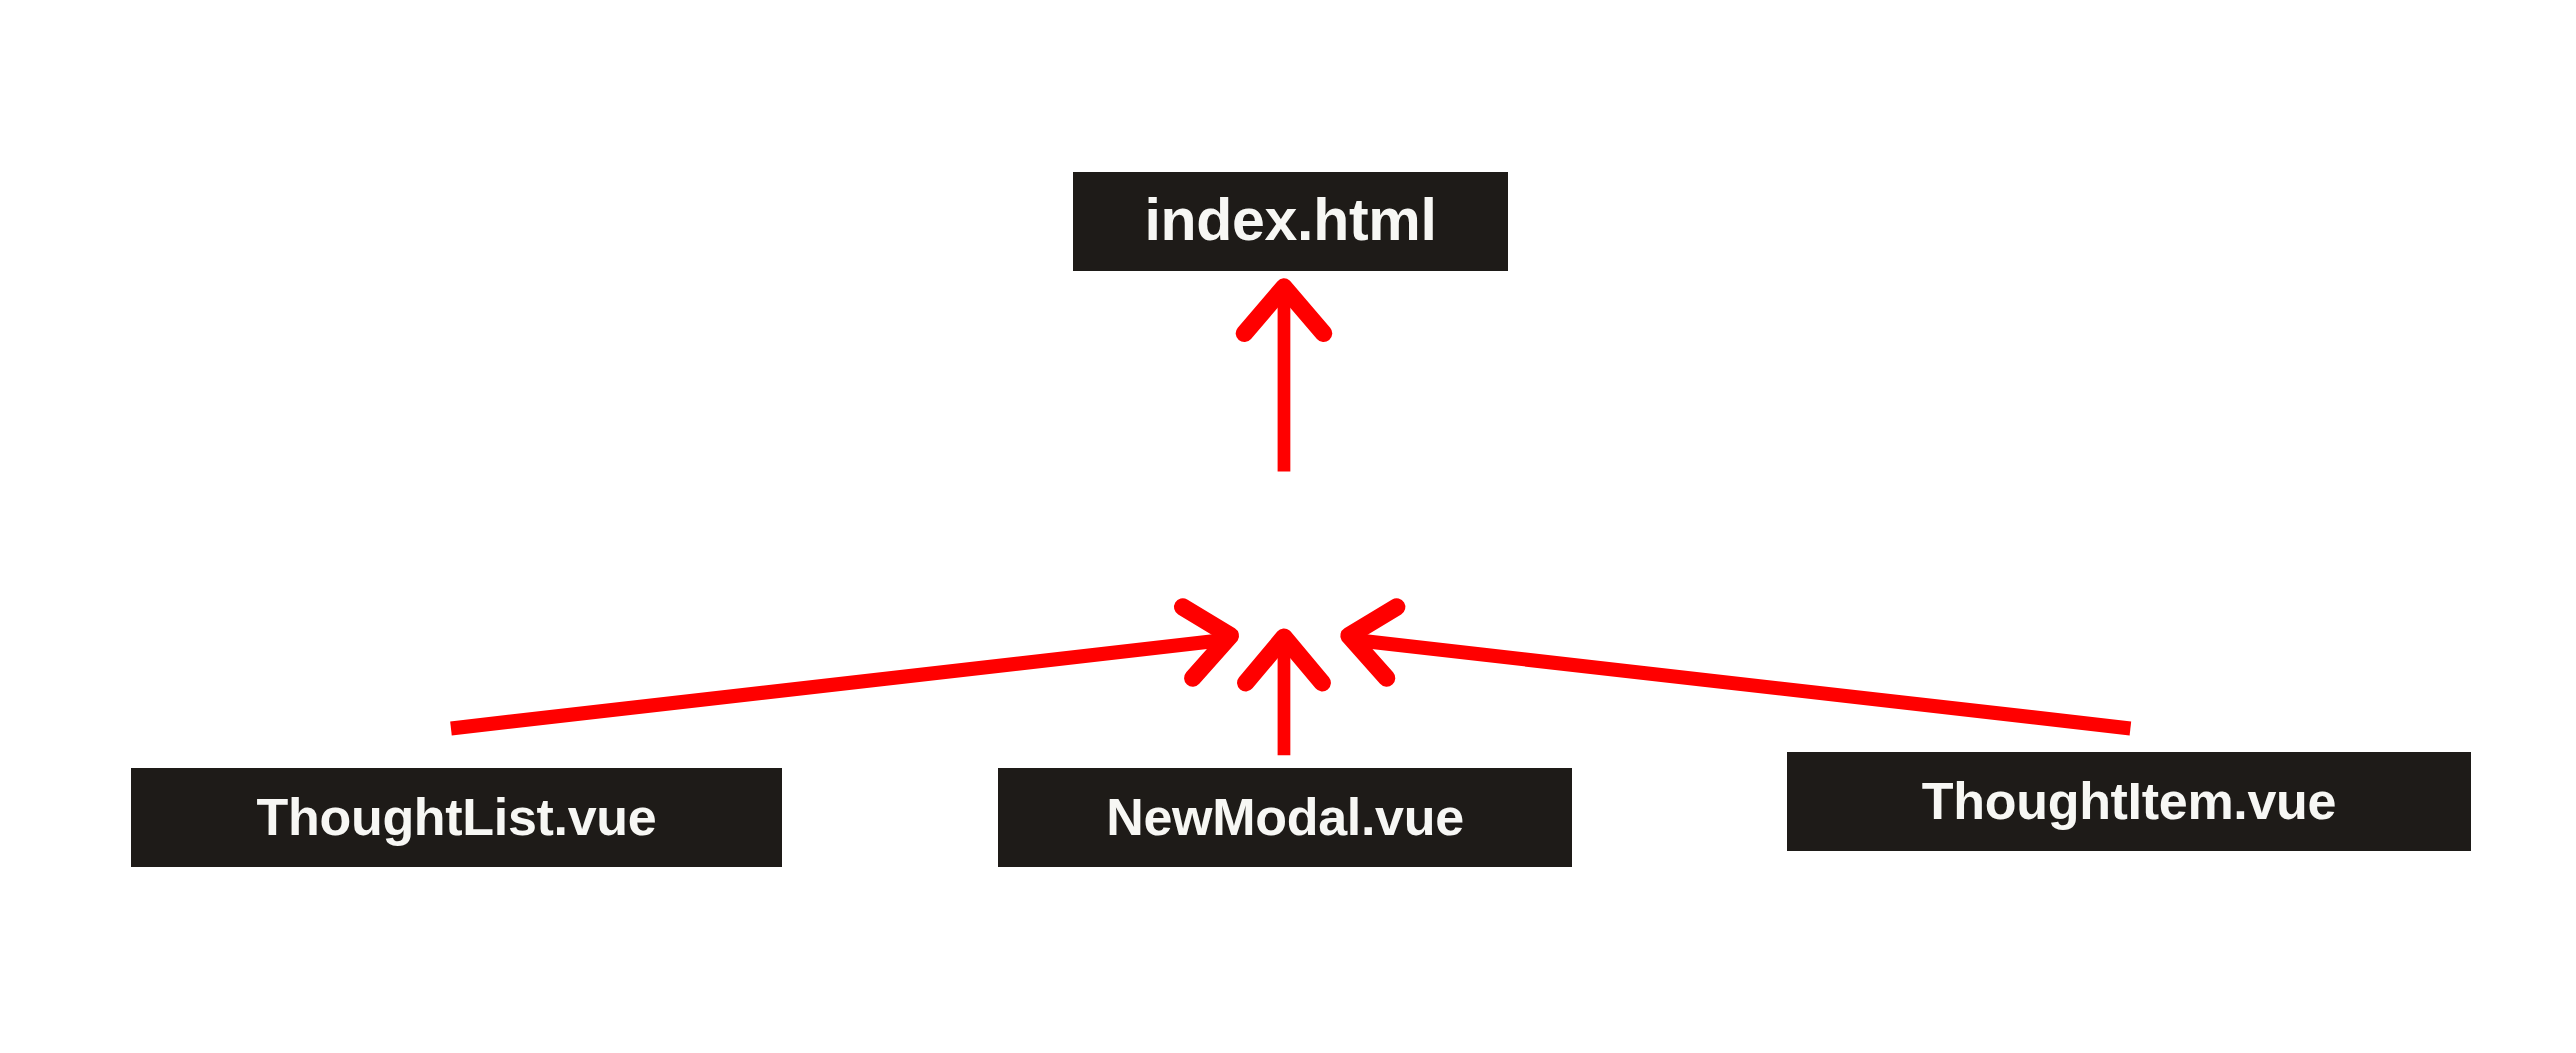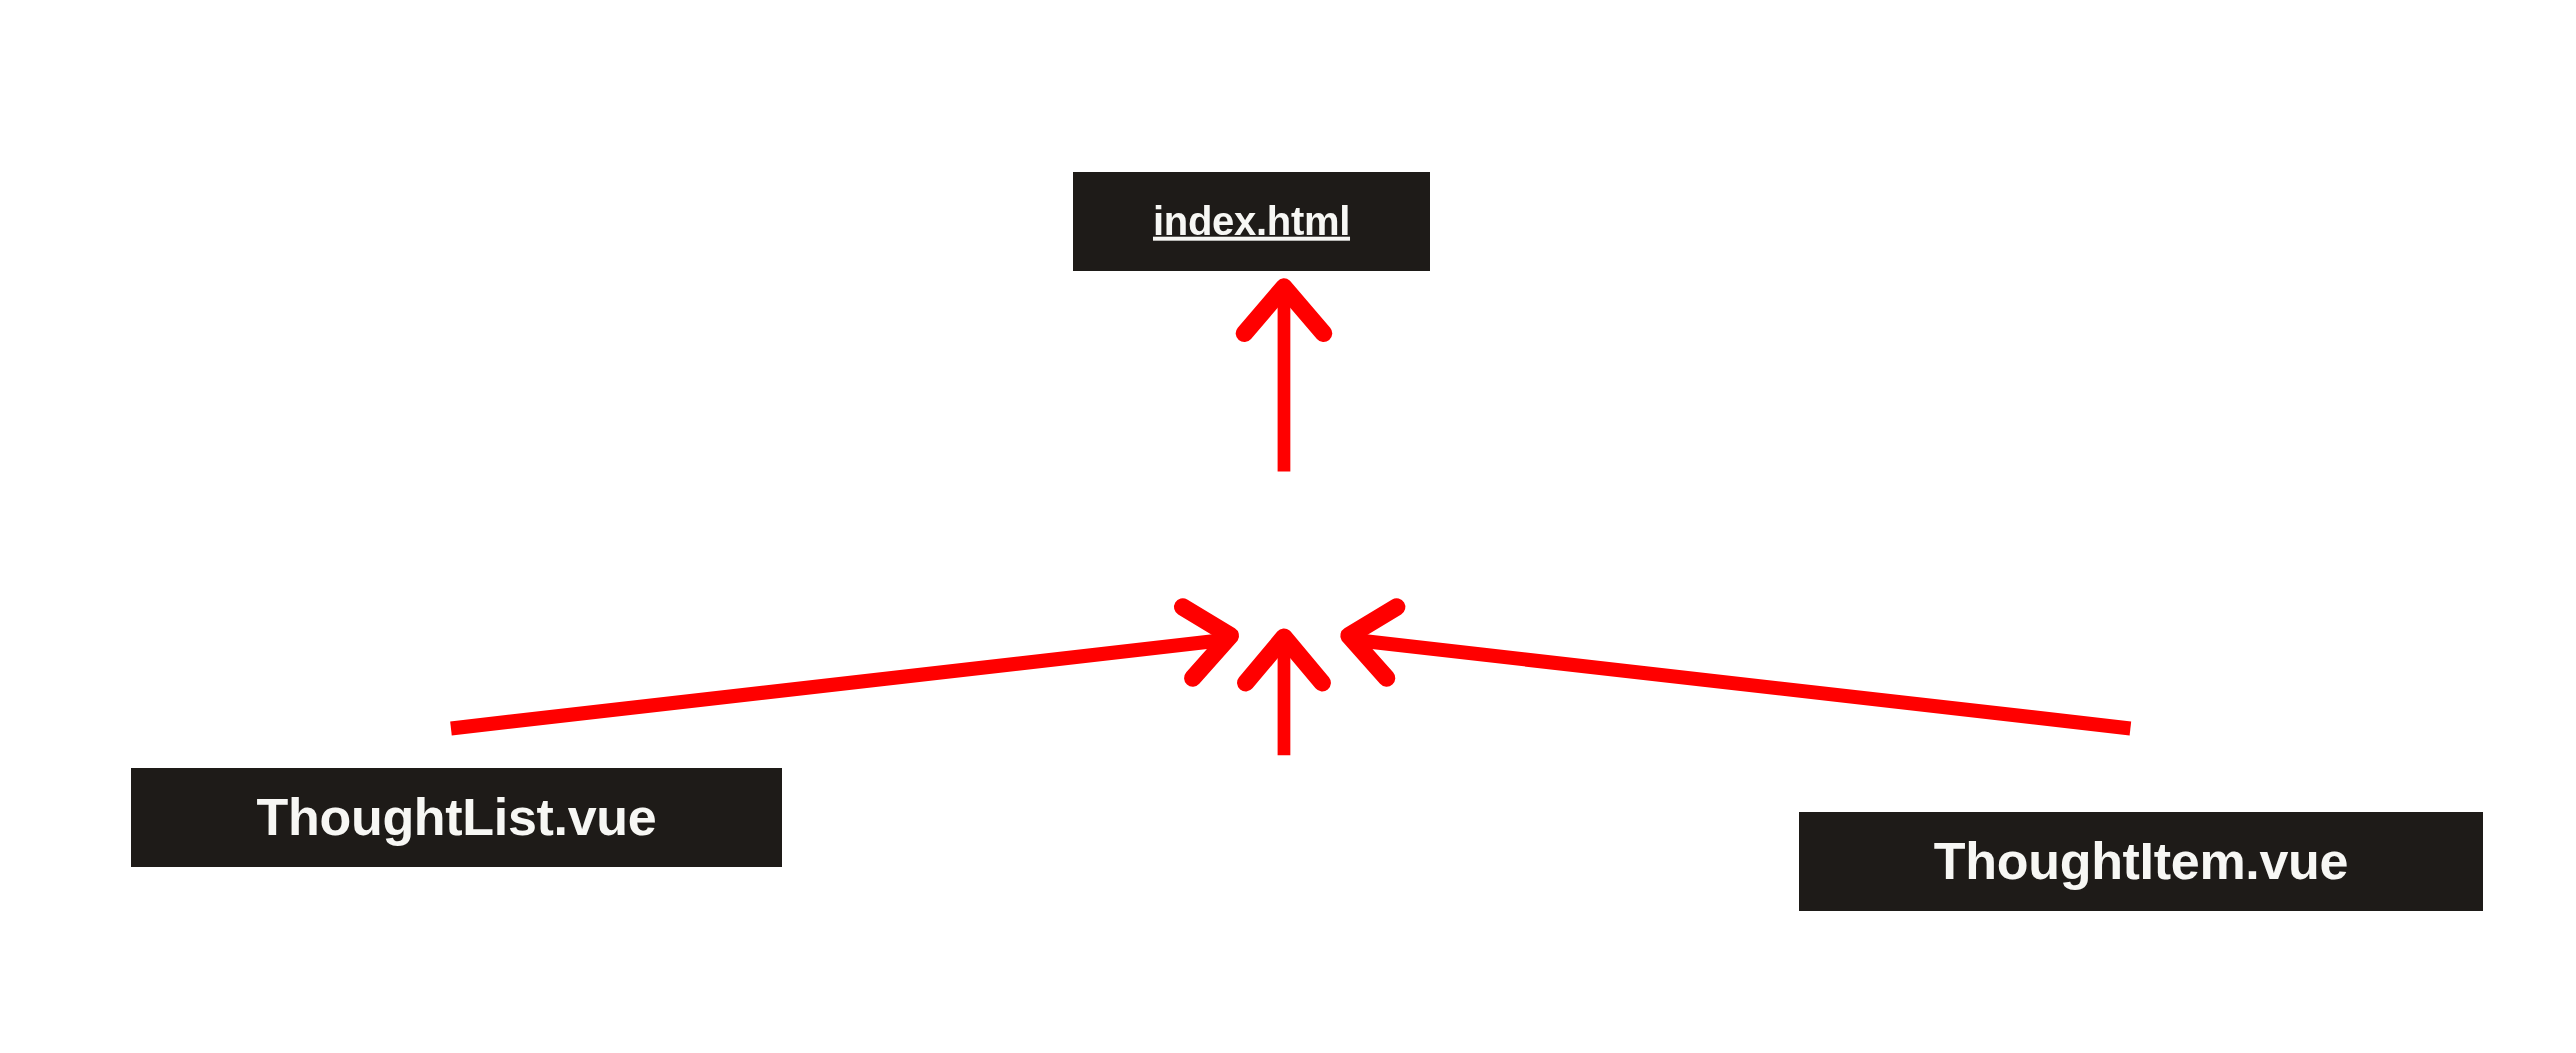--- a/index.html
+++ b/index.html
@@ -42,44 +42,42 @@
     z-index: 2;
   }
   .node-label {
     display: block;
     transform: translateY(-1.3px);
   }
 
   
   #node-index {
     left: 1073px;  top: 172px;
-    width: 357px;  height: 99px;
-    font-size: 40px;
-    text-decoration: underline;
+    width: 435px;  height: 99px;
+    font-size: 59px;
   }
   #node-app {
     left: 1122px;  top: 490px;
     width: 335px;  height: 98px;
     font-size: 52px;
   }
   #node-thoughtlist {
     left: 131px;   top: 768px;
     width: 651px;  height: 99px;
     font-size: 52px;
   }
   #node-newmodal {
     left: 998px;  top: 768px;
     width: 574px;  height: 99px;
     font-size: 52px;
   }
   #node-thoughtitem {
-    left: 1787px;  top: 812px;
+    left: 1787px;  top: 752px;
     width: 684px; height: 99px;
     font-size: 52px;
-    margin-left: 12px;
   }
 </style>
 </head>
 <body>
 
 <div id="canvas">
 
   <svg id="arrow-layer" viewBox="0 0 3840 1570" width="2576" height="1053" xmlns="http://www.w3.org/2000/svg" aria-hidden="true">
 
     <g>
@@ -105,19 +103,22 @@
 
   <div class="node" id="node-index">
     <span class="node-label">index.html</span>
   </div>
 
 
   <div class="node" id="node-thoughtlist">
     <span class="node-label">ThoughtList.vue</span>
   </div>
 
+  <div class="node" id="node-newmodal">
+    <span class="node-label">NewModal.vue</span>
+  </div>
 
   <div class="node" id="node-thoughtitem">
     <span class="node-label">ThoughtItem.vue</span>
   </div>
 
 </div>
 
 
 </body></html>

